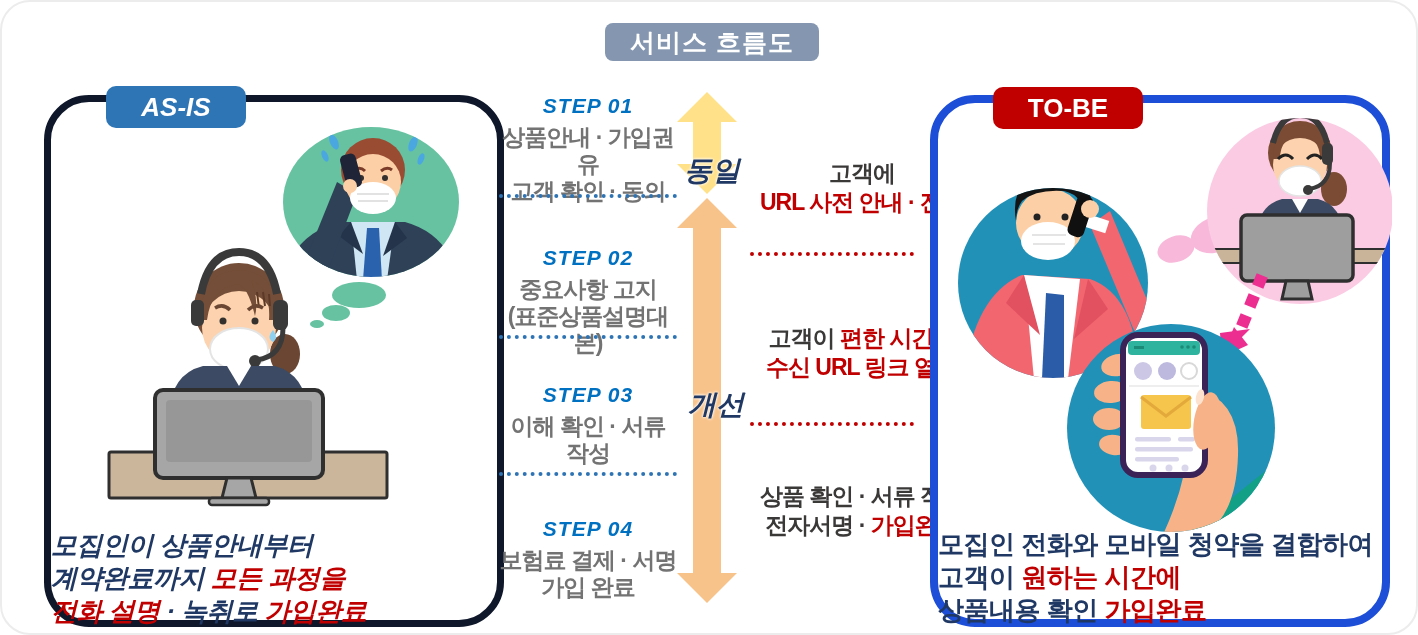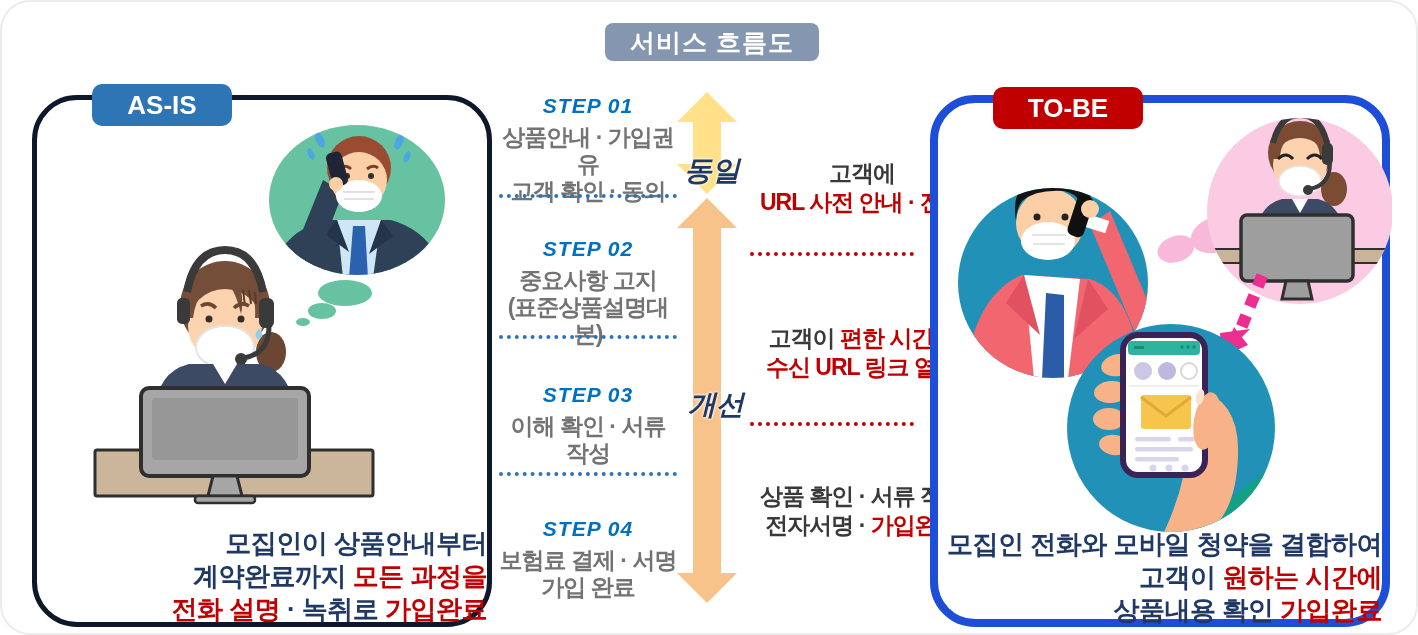--- a/index.html
+++ b/index.html
@@ -9,30 +9,30 @@
     border:2px solid #ECECEC;border-radius:30px;overflow:hidden;box-sizing:border-box;
   }
   
   .title-badge{
     position:absolute;left:603px;top:21px;width:214px;height:38px;
     background:#8496B0;border-radius:8px;color:#fff;font-size:25px;font-weight:bold;
     display:flex;align-items:center;justify-content:center;letter-spacing:1px;text-align:center;
   }
   
   .panel{position:absolute;top:93px;width:460px;height:532px;background:#fff;border-radius:45px;box-sizing:border-box;}
-  .panel-left{left:30px;border:5px solid #0f172a;}
+  .panel-left{left:42px;border:7px solid #0f172a;font-style:italic;}
   .panel-right{left:928px;border:8px solid #1d4ed8;}
   .badge{
     position:absolute;top:-16px;height:42px;border-radius:10px;color:#fff;
     font-size:26px;font-weight:bold;display:flex;align-items:center;justify-content:center;z-index:3;
   }
   .badge-asis{left:55px;width:140px;background:#2E75B6;}
   .badge-tobe{left:55px;width:150px;background:#C00000;}
   .panel svg.illus{position:absolute;left:0;top:0;}
-  .caption{position:absolute;left:0;right:0;text-align:right;font-weight:bold;font-size:26px;line-height:33px;letter-spacing:-0.5px;}
+  .caption{position:absolute;left:0;right:0;text-align:left;font-weight:bold;font-size:26px;line-height:33px;letter-spacing:-0.5px;}
   .caption-left{top:427px;}
   .caption-right{top:425px;}
   .navy{color:#1F3864;}
   .red{color:#C00000;}
   .dark{color:#3B3838;}
   
   .step{position:absolute;left:495px;width:182px;text-align:center;}
   .step-label{color:#0070C0;font-style:italic;font-weight:bold;font-size:21px;margin-bottom:6px;letter-spacing:1px;}
   .step-text{color:#737373;font-weight:bold;font-size:23px;line-height:27px;letter-spacing:-1px;}
   .divider-blue{position:absolute;left:497px;width:178px;border-bottom:4px dotted #2E74B5;}
@@ -122,21 +122,21 @@
     </div>
   </section>
 
   <div class="step" style="top:92px">
     <div class="step-label">STEP 01</div>
     <div class="step-text">상품안내 · 가입권유</div>
     <div class="step-text">고객 확인 ·  동의</div>
   </div>
   <div class="divider-blue" style="top:192px"></div>
 
-  <div class="step" style="top:235px">
+  <div class="step" style="top:244px">
     <div class="step-label">STEP 02</div>
     <div class="step-text">중요사항 고지</div>
     <div class="step-text">(표준상품설명대본)</div>
   </div>
   <div class="divider-blue" style="top:333px"></div>
 
   <div class="step" style="top:381px">
     <div class="step-label">STEP 03</div>
     <div class="step-text">이해 확인 · 서류 작성</div>
   </div>

